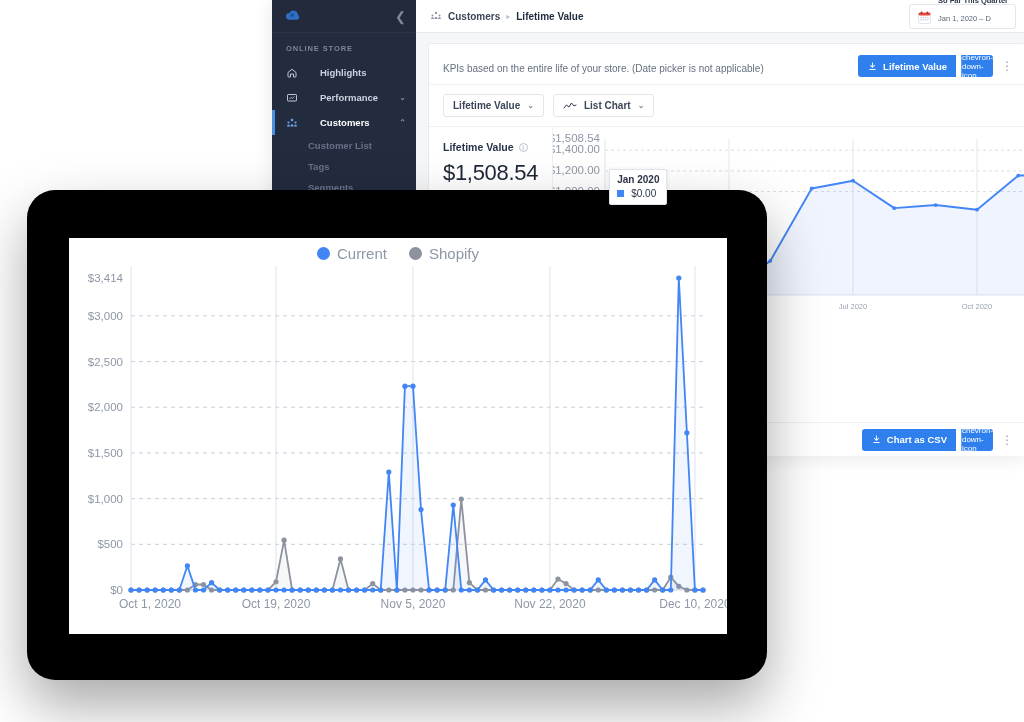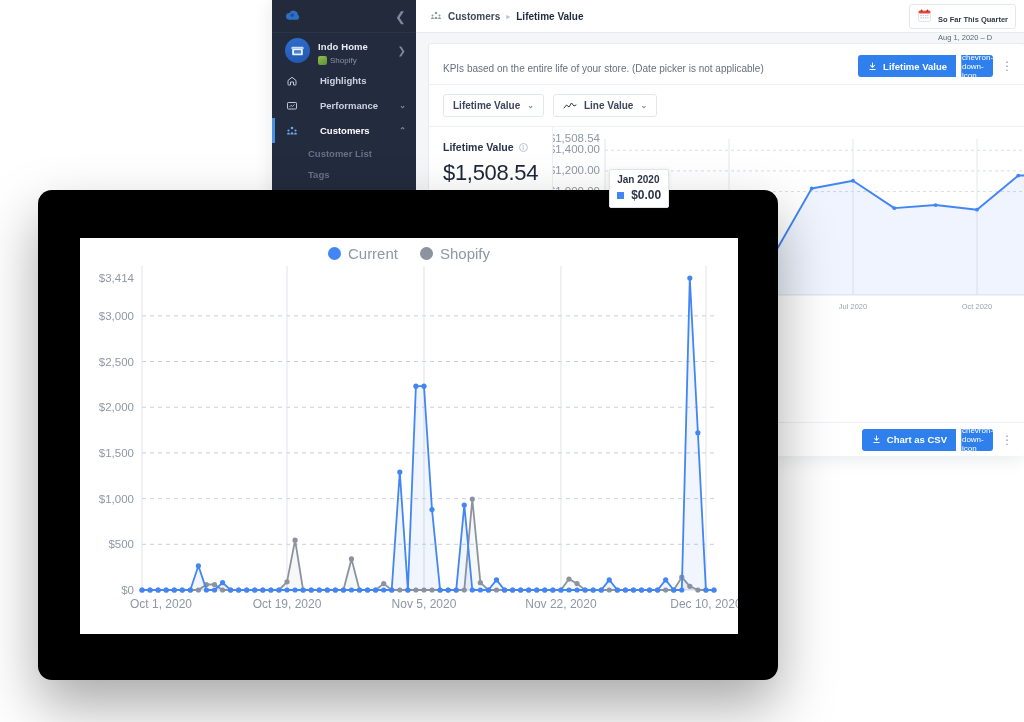--- a/index.html
+++ b/index.html
@@ -74,21 +74,21 @@
   .topbar {
     height: 33px; background: #ffffff; border-bottom: 1px solid #e7ebf0;
     display: flex; align-items: center; justify-content: space-between; padding: 0 8px 0 14px;
   }
   .crumbs { display: flex; align-items: center; gap: 6px; }
   .crumb-ico { width: 12px; height: 12px; display:flex; align-items:center;}
   .crumb { font-size: 10px; font-weight: 700; color: #3d4759; }
   .crumb.sep { color: #b8c0cd; font-size: 8px; font-weight: 400; }
   .crumb.last { color: #1f2a3d; }
   .datepick {
-    display: flex; align-items: flex-start; gap: 6px; background:#fff;
+    display: flex; align-items: flex-end; gap: 6px; background:#fff;
     border: 1px solid #e2e7ee; border-radius: 3px; padding: 3px 7px; height: 25px;
   }
   .cal-ico { width: 15px; height: 15px; }
   .dp-t1 { font-size: 7.5px; font-weight: 700; color: #2d3748; white-space: nowrap; }
   .dp-t2 { font-size: 7.5px; color: #5a6679; white-space: nowrap; margin-top:1px;}
 
   .card {
     position: absolute; left: 12px; top: 43px; right: -1px; bottom: -1px;
     background: #fff; border: 1px solid #e7ebf0; border-radius: 3px; overflow: hidden;
   }
@@ -141,26 +141,26 @@
 
   
   .bg-tip {
     position: absolute; left: 56px; top: 42px; background: #fff;
     border: 1px solid #dfe4ec; border-radius: 2px; padding: 4px 7px 5px 7px;
     box-shadow: 0 1px 4px rgba(30,40,60,.12); z-index: 5;
   }
   .bg-tip-t { font-size: 10px; font-weight: 700; color: #2b3purple; color:#2b3447; }
   .bg-tip-r { display: flex; align-items: center; gap: 7px; margin-top: 3px; }
   .bg-tip-sw { width: 7px; height: 7px; background: #4285f4; }
-  .bg-tip-v { font-size: 12px; font-weight: 700; color: #2b3447; }
+  .bg-tip-v { font-size: 10px; font-weight: 400; color: #2b3447; }
 
   
   .device {
-    position: absolute; left: 38px; top: 190px; width: 740px; height: 490px;
-    background: #000; border-radius: 14px;
+    position: absolute; left: 27px; top: 190px; width: 740px; height: 490px;
+    background: #000; border-radius: 28px;
     box-shadow: 0 26px 56px rgba(0,0,0,.34);
   }
   .fg-chart {
     position: absolute; left: 42px; top: 48px; width: 658px; height: 396px;
     background: #fff; overflow: hidden;
   }
   .fg-legend {
     position: absolute; left: 0; right: 0; top: 7px; display: flex;
     justify-content: center; gap: 22px; align-items: center;
   }
@@ -181,39 +181,22 @@
       <div class="sb-logobar">
         <span class="sb-logo">
           <svg viewBox="0 0 24 24" width="18" height="18">
             <path d="M7 17a4.5 4.5 0 0 1 .3-9 6 6 0 0 1 11.3 2.2A3.9 3.9 0 0 1 18 17z" fill="#2e6fc4"></path>
             <circle cx="11" cy="11" r="2.3" fill="#1d4f95"></circle>
           </svg>
         </span>
         <span class="sb-collapse">❮</span>
       </div>
 
-
-      <div class="store-row">
-        <span class="store-avatar">
-          <svg viewBox="0 0 24 24" width="15" height="15">
-            <rect x="3.5" y="9" width="17" height="10.5" rx="1.2" fill="#eaf2fd"></rect>
-            <path d="M3 6h18l1.5 3.2H1.5z" fill="#cfe1f8"></path>
-            <rect x="6.5" y="12" width="11" height="5" fill="#4f8cd8"></rect>
-            <rect x="6.5" y="12" width="11" height="1.4" fill="#2d62ab"></rect>
-          </svg>
-        </span>
-        <span class="store-meta">
-          <span class="store-name">Indo Home</span>
-          <span class="store-plat">
-            <span class="plat-badge"></span>
-            <span>Shopify</span>
-          </span>
-        </span>
-        <span class="store-chev">❯</span>
-      </div>
+      <div class="sb-section">ONLINE STORE</div>
+
 
       <div class="nav-item">
         <span class="nico">
           <svg viewBox="0 0 24 24" width="12" height="12" fill="none" stroke="#c8cfdd" stroke-width="1.9">
             <path d="M4 11l8-6.5 8 6.5v8a1 1 0 0 1-1 1h-4v-6h-6v6H5a1 1 0 0 1-1-1z"></path>
           </svg>
         </span>
         <span class="nlabel">Highlights</span>
       </div>
 
@@ -277,21 +260,21 @@
                   <rect x="16.2" y="11" width="2.2" height="2"></rect>
                   <rect x="5.4" y="14.6" width="2.2" height="2"></rect>
                   <rect x="9" y="14.6" width="2.2" height="2"></rect>
                   <rect x="12.6" y="14.6" width="2.2" height="2"></rect>
                   <rect x="16.2" y="14.6" width="2.2" height="2"></rect>
                 </g>
             </svg>
           </span>
           <span>
             <span class="dp-t1">So Far This Quarter</span><br>
-            <span class="dp-t2">Aug 1, 2020 – D</span>
+            <span class="dp-t2">Jan 1, 2020 – D</span>
           </span>
         </div>
       </div>
 
       <div class="card">
         <div class="card-head">
           <div class="card-sub">KPIs based on the entire life of your store. (Date picker is not applicable)</div>
           <div class="head-actions">
             <div class="btn-primary">
               <span class="dl-ico">
@@ -313,21 +296,21 @@
           <div class="select">
             <span>Lifetime Value</span>
             <span class="cv">⌄</span>
           </div>
           <div class="select">
             <span class="lc-ico">
               <svg viewBox="0 0 28 16" width="14" height="10" fill="none" stroke="#2c3648" stroke-width="2" stroke-linecap="round" stroke-linejoin="round">
                 <path d="M2 12l5-6 5 4 5-8 5 6 4-2"></path>
               </svg>
             </span>
-            <span>Line Value</span>
+            <span>List Chart</span>
             <span class="cv">⌄</span>
           </div>
         </div>
 
         <div class="card-body">
           <div class="kpi-pane">
             <div class="kpi-label">
               <span>Lifetime Value</span>
               <span class="info-dot">i</span>
             </div>

